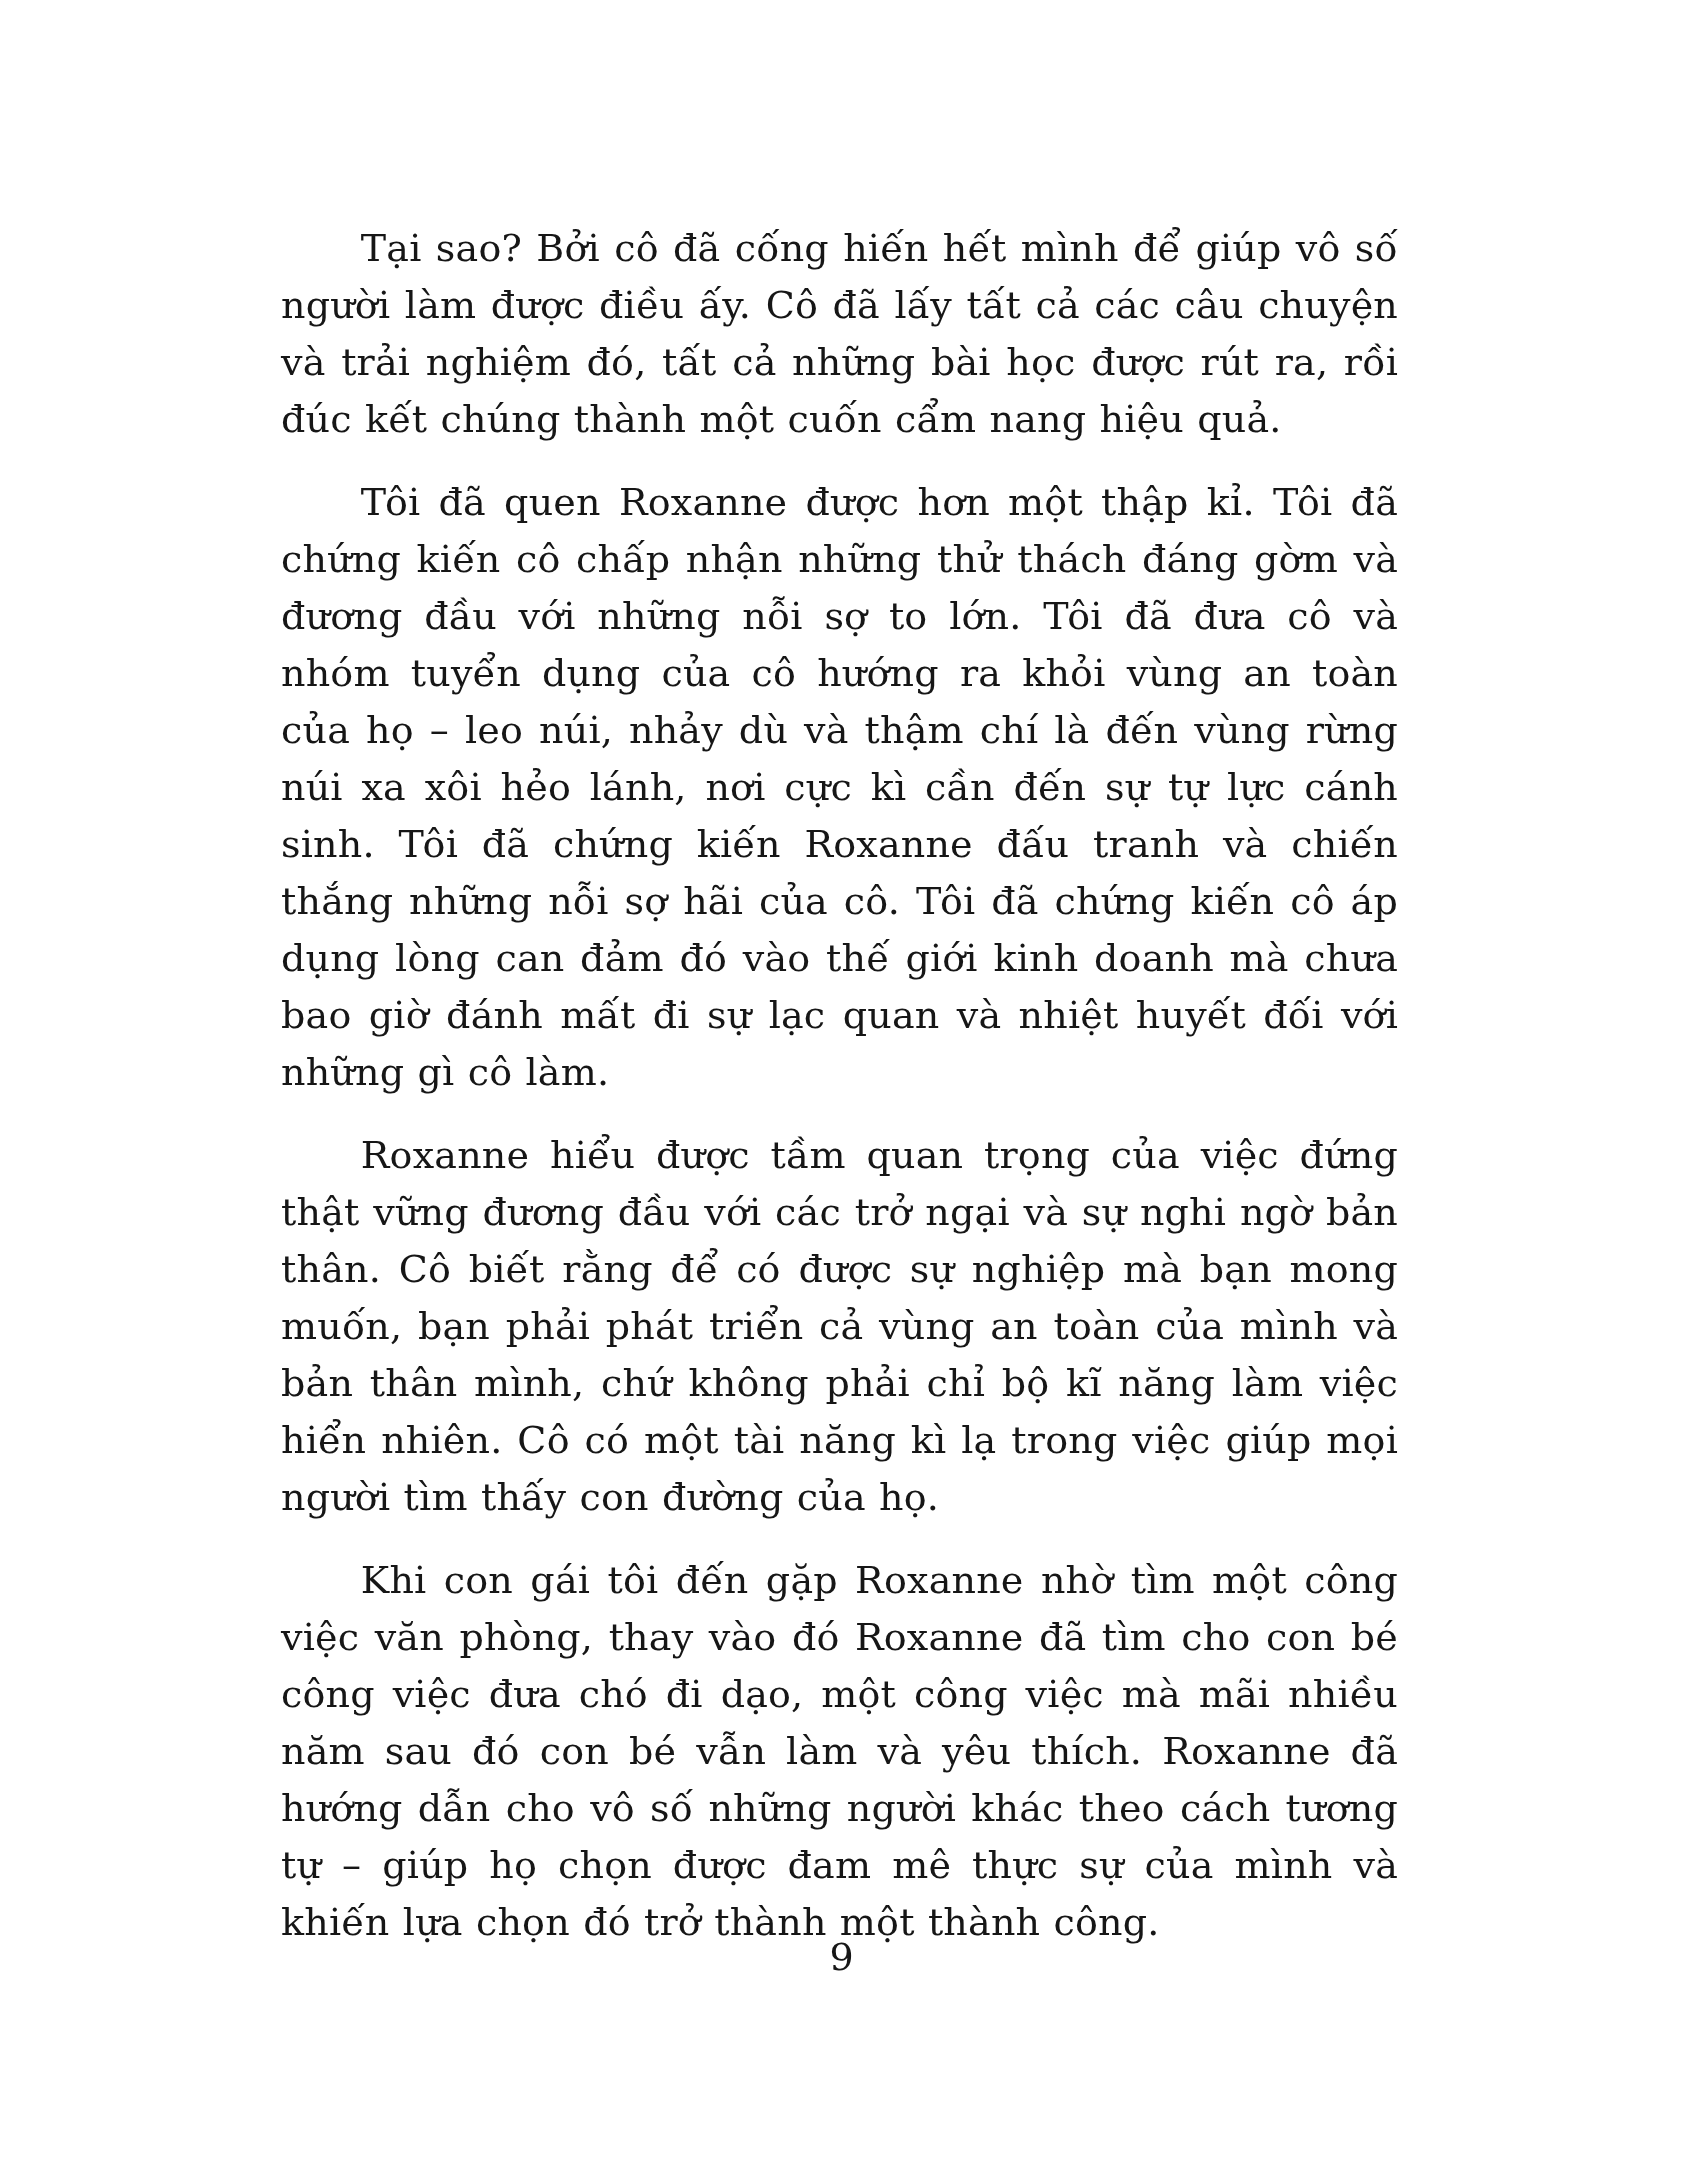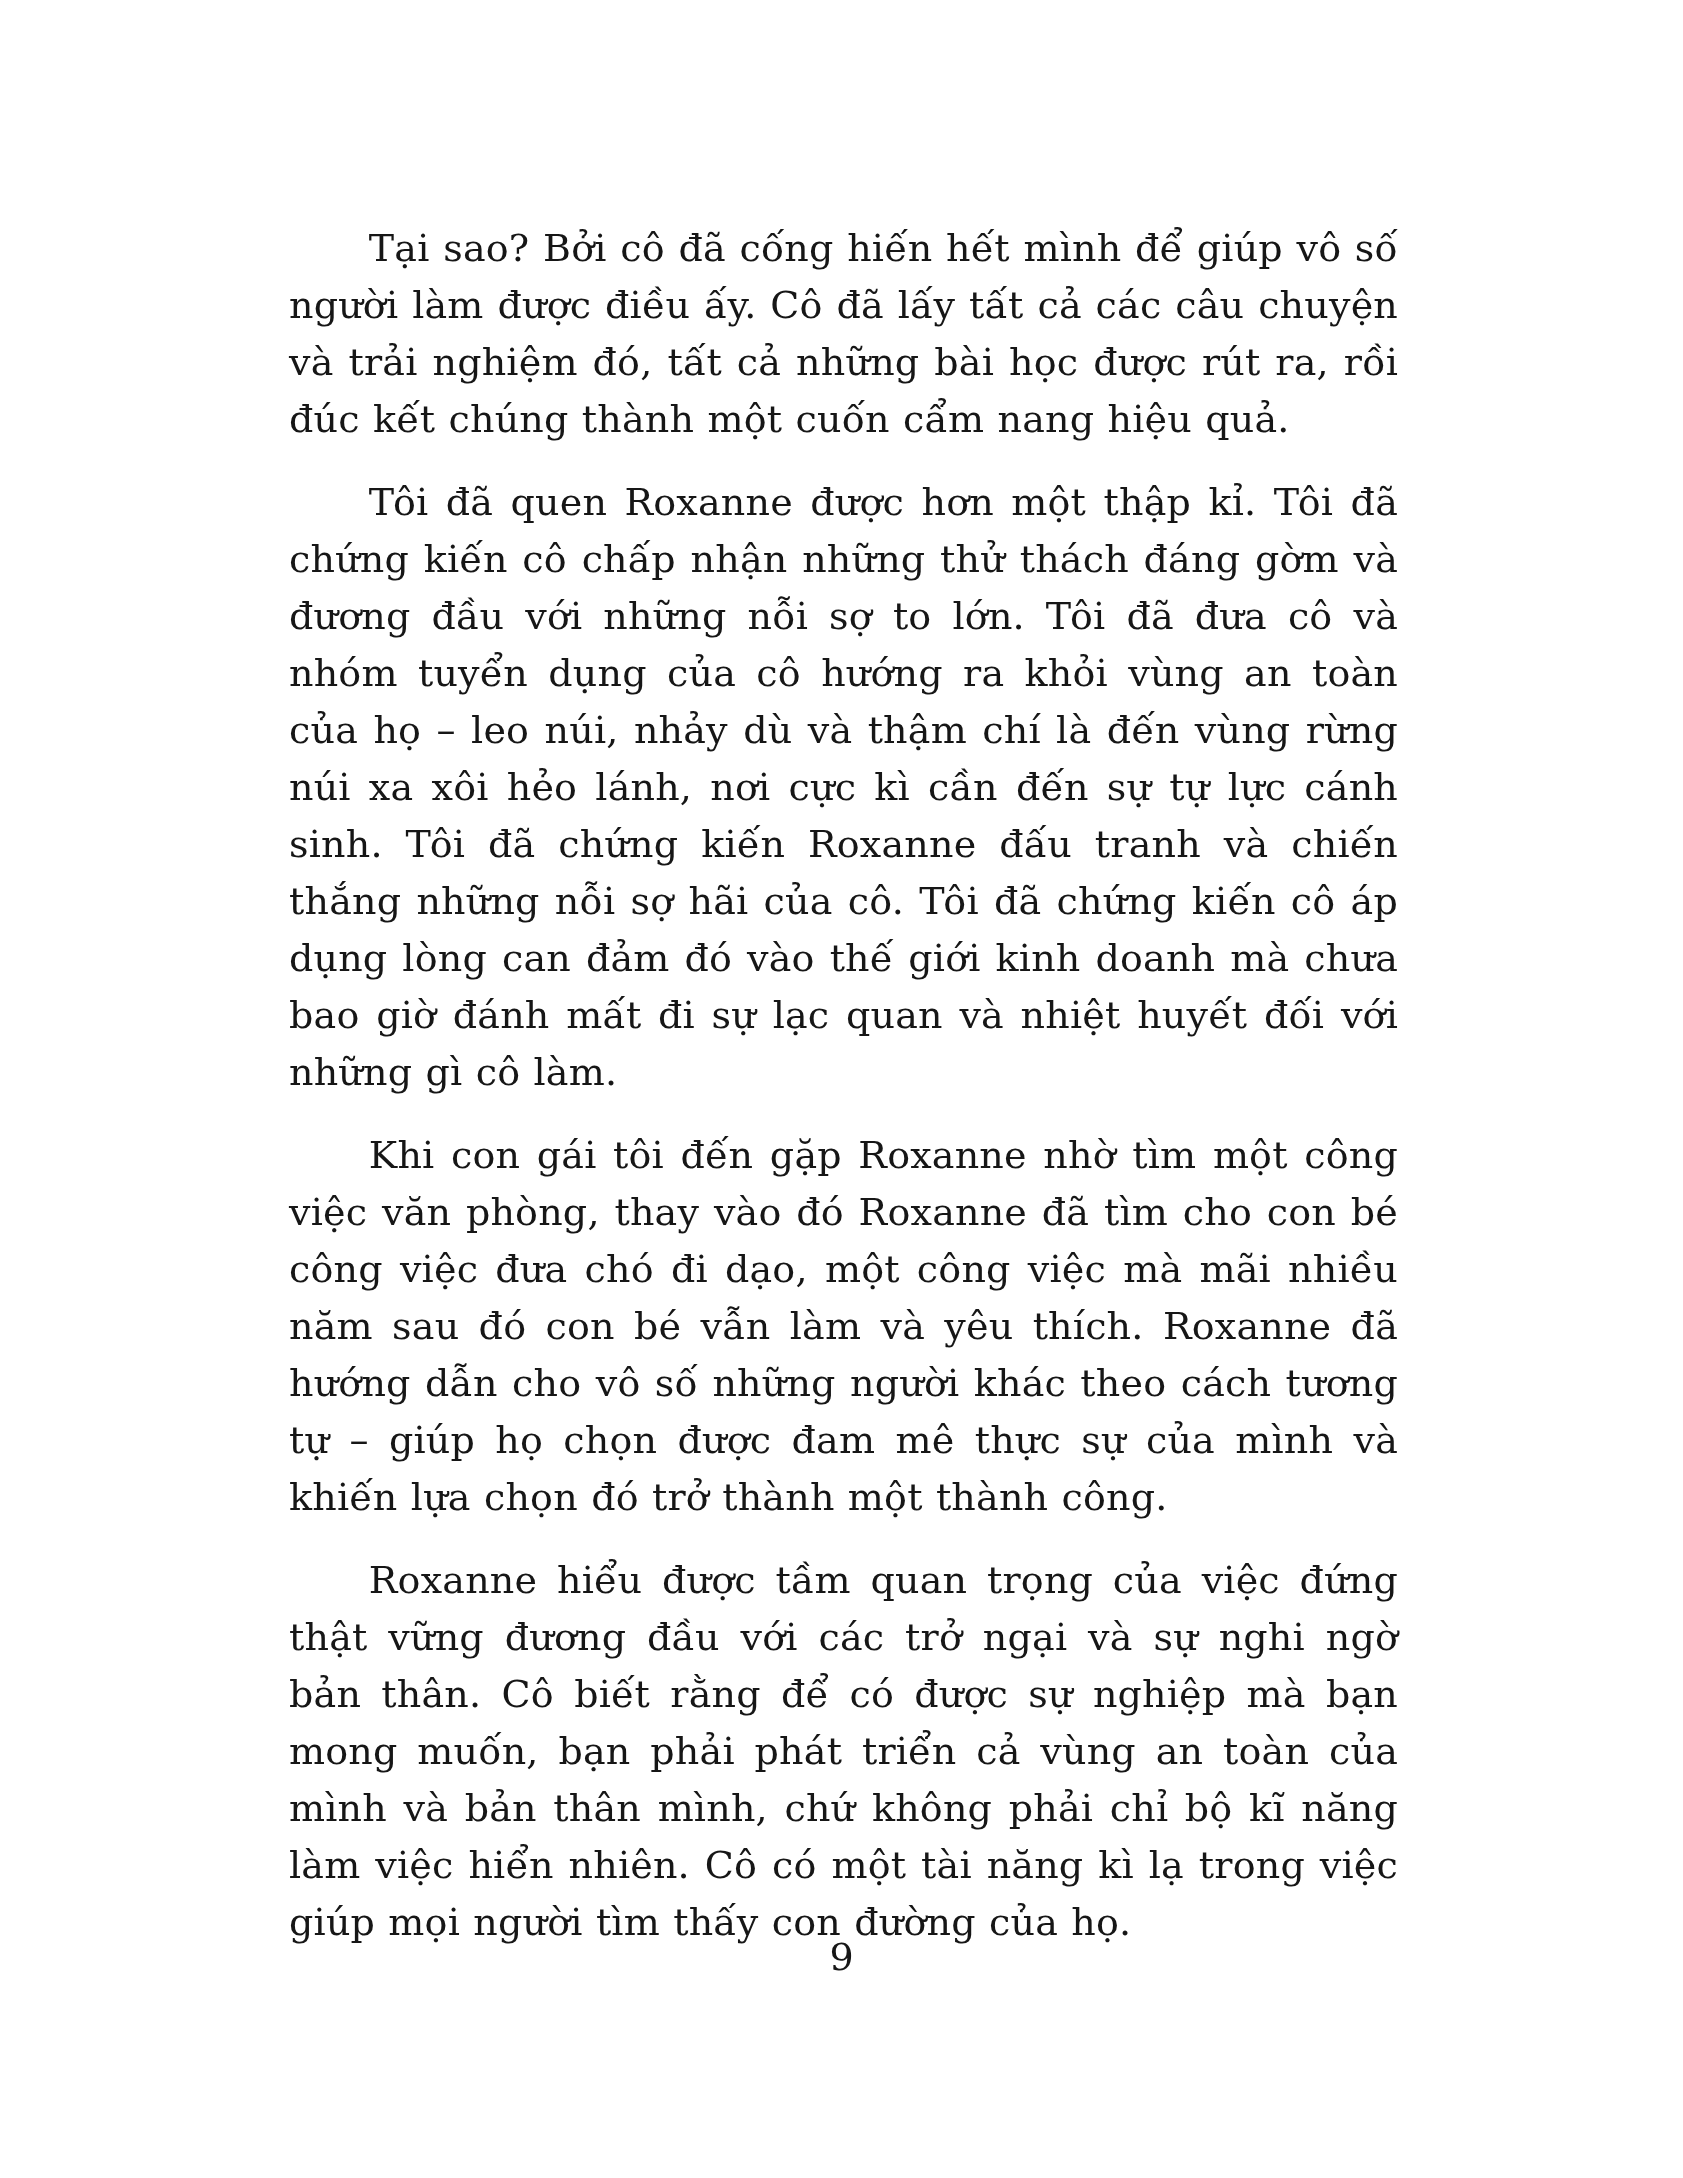--- a/index.html
+++ b/index.html
@@ -16,21 +16,21 @@
     font-family: "DejaVu Serif", "Liberation Serif", serif;
     color: #161616;
   }
   .text-block {
     position: absolute;
     top: 220px;
     left: 277px;
     width: 1121px;
   }
   .text-block p {
-    margin: 0 0 26px 12px;
+    margin: 0 0 26px 4px;
     font-size: 38px;
     line-height: 57px;
     text-align: justify;
     text-indent: 2.1em;
     letter-spacing: 0.2px;
     word-spacing: 1px;
   }
   .page-number {
     position: absolute;
     top: 1933px;
@@ -42,18 +42,18 @@
     color: #161616;
   }
 </style>
 </head>
 <body>
 
 <div class="page">
   <div class="text-block">
     <p>Tại sao? Bởi cô đã cống hiến hết mình để giúp vô số người làm được điều ấy. Cô đã lấy tất cả các câu chuyện và trải nghiệm đó, tất cả những bài học được rút ra, rồi đúc kết chúng thành một cuốn cẩm nang hiệu quả.</p>
     <p>Tôi đã quen Roxanne được hơn một thập kỉ. Tôi đã chứng kiến cô chấp nhận những thử thách đáng gờm và đương đầu với những nỗi sợ to lớn. Tôi đã đưa cô và nhóm tuyển dụng của cô hướng ra khỏi vùng an toàn của họ – leo núi, nhảy dù và thậm chí là đến vùng rừng núi xa xôi hẻo lánh, nơi cực kì cần đến sự tự lực cánh sinh. Tôi đã chứng kiến Roxanne đấu tranh và chiến thắng những nỗi sợ hãi của cô. Tôi đã chứng kiến cô áp dụng lòng can đảm đó vào thế giới kinh doanh mà chưa bao giờ đánh mất đi sự lạc quan và nhiệt huyết đối với những gì cô làm.</p>
+    <p>Roxanne hiểu được tầm quan trọng của việc đứng thật vững đương đầu với các trở ngại và sự nghi ngờ bản thân. Cô biết rằng để có được sự nghiệp mà bạn mong muốn, bạn phải phát triển cả vùng an toàn của mình và bản thân mình, chứ không phải chỉ bộ kĩ năng làm việc hiển nhiên. Cô có một tài năng kì lạ trong việc giúp mọi người tìm thấy con đường của họ.</p>
     <p>Khi con gái tôi đến gặp Roxanne nhờ tìm một công việc văn phòng, thay vào đó Roxanne đã tìm cho con bé công việc đưa chó đi dạo, một công việc mà mãi nhiều năm sau đó con bé vẫn làm và yêu thích. Roxanne đã hướng dẫn cho vô số những người khác theo cách tương tự – giúp họ chọn được đam mê thực sự của mình và khiến lựa chọn đó trở thành một thành công.</p>
-    <p>Roxanne hiểu được tầm quan trọng của việc đứng thật vững đương đầu với các trở ngại và sự nghi ngờ bản thân. Cô biết rằng để có được sự nghiệp mà bạn mong muốn, bạn phải phát triển cả vùng an toàn của mình và bản thân mình, chứ không phải chỉ bộ kĩ năng làm việc hiển nhiên. Cô có một tài năng kì lạ trong việc giúp mọi người tìm thấy con đường của họ.</p>
   </div>
   <div class="page-number">9</div>
 </div>
 
 
 </body></html>

